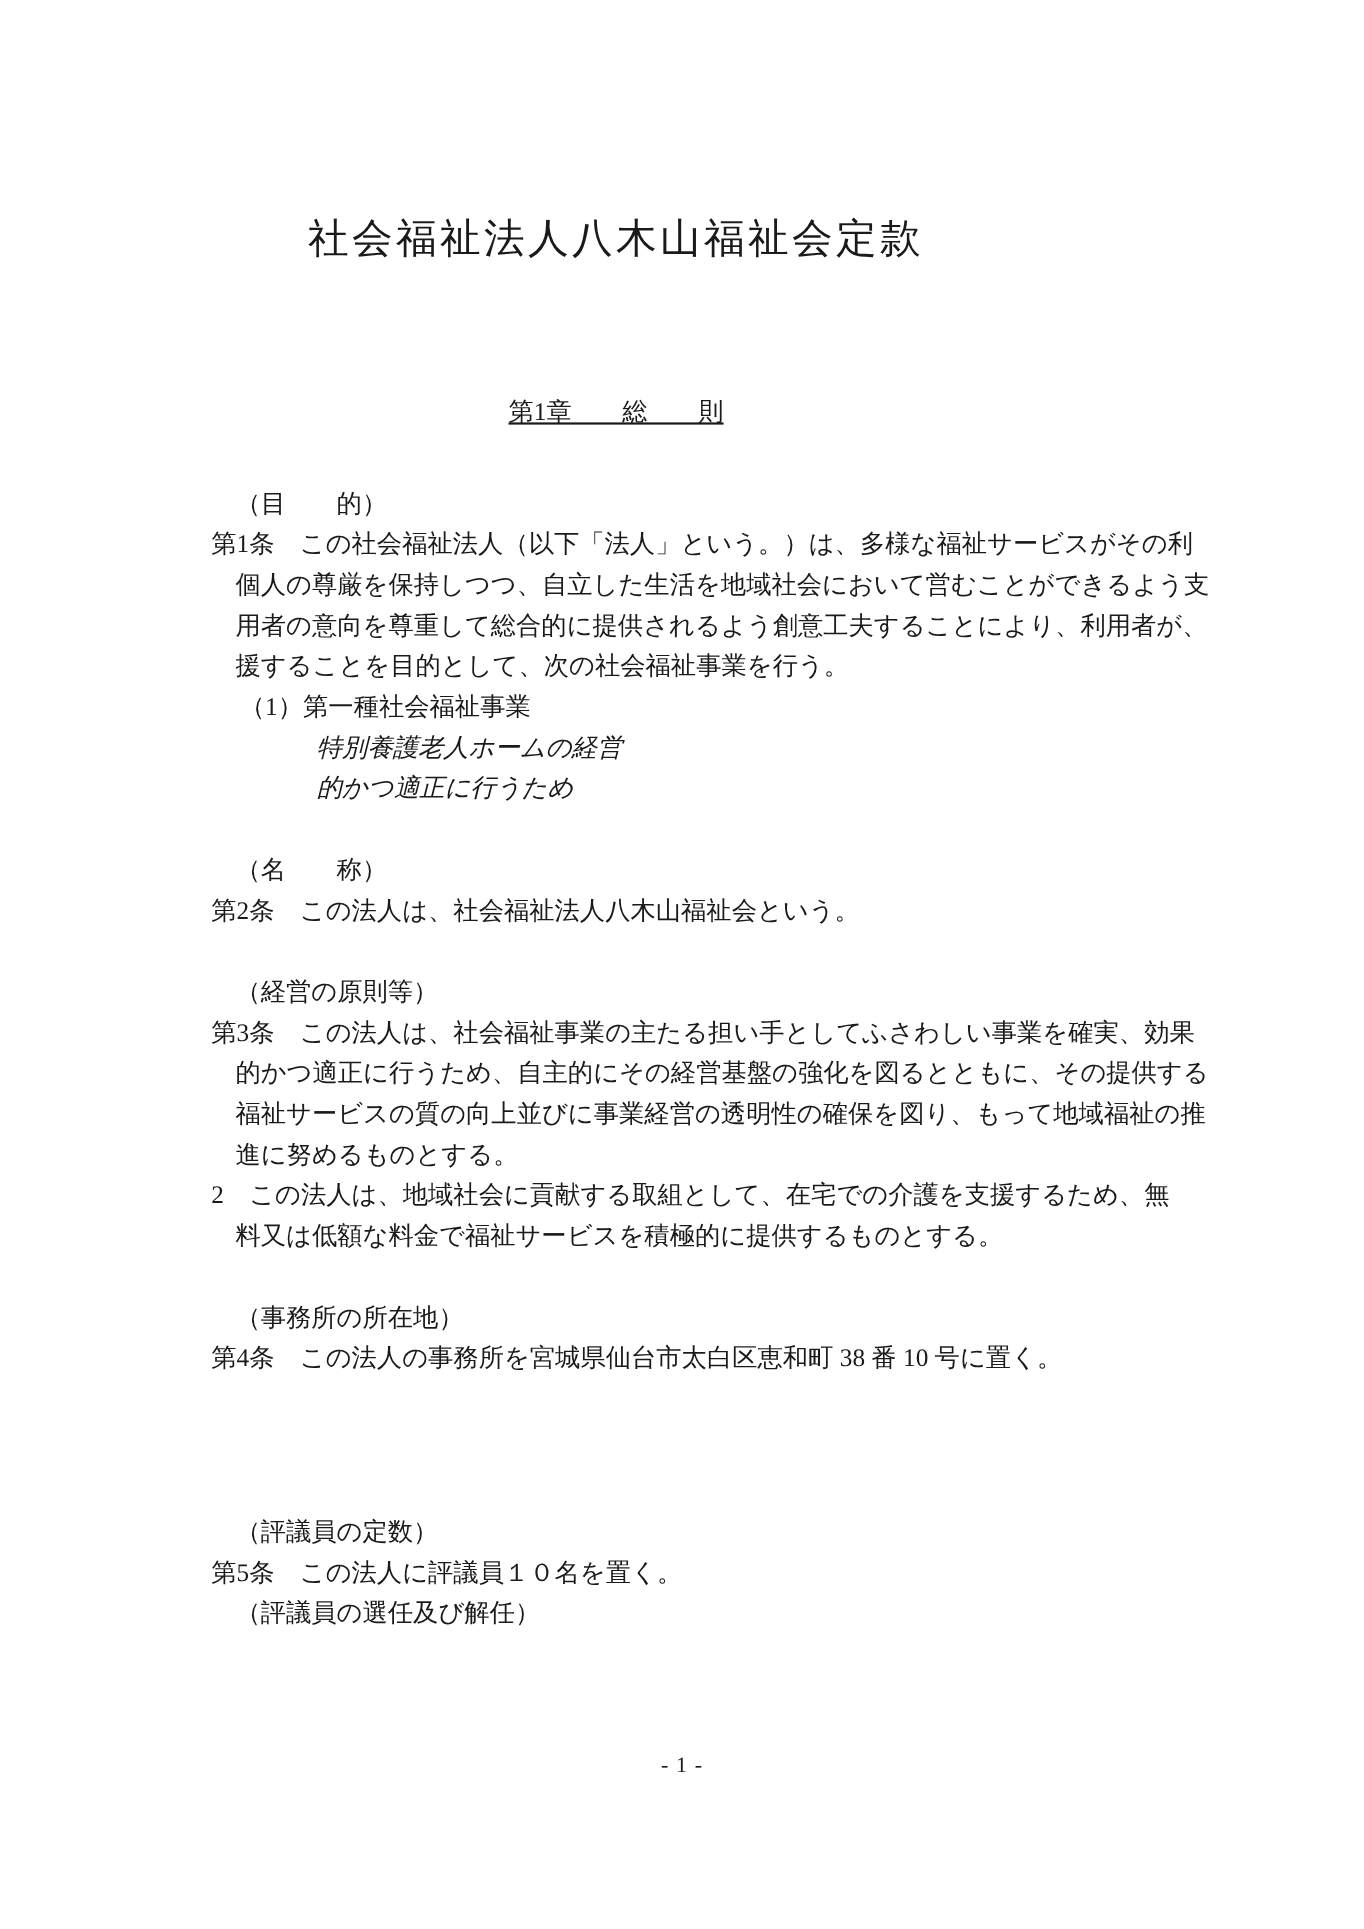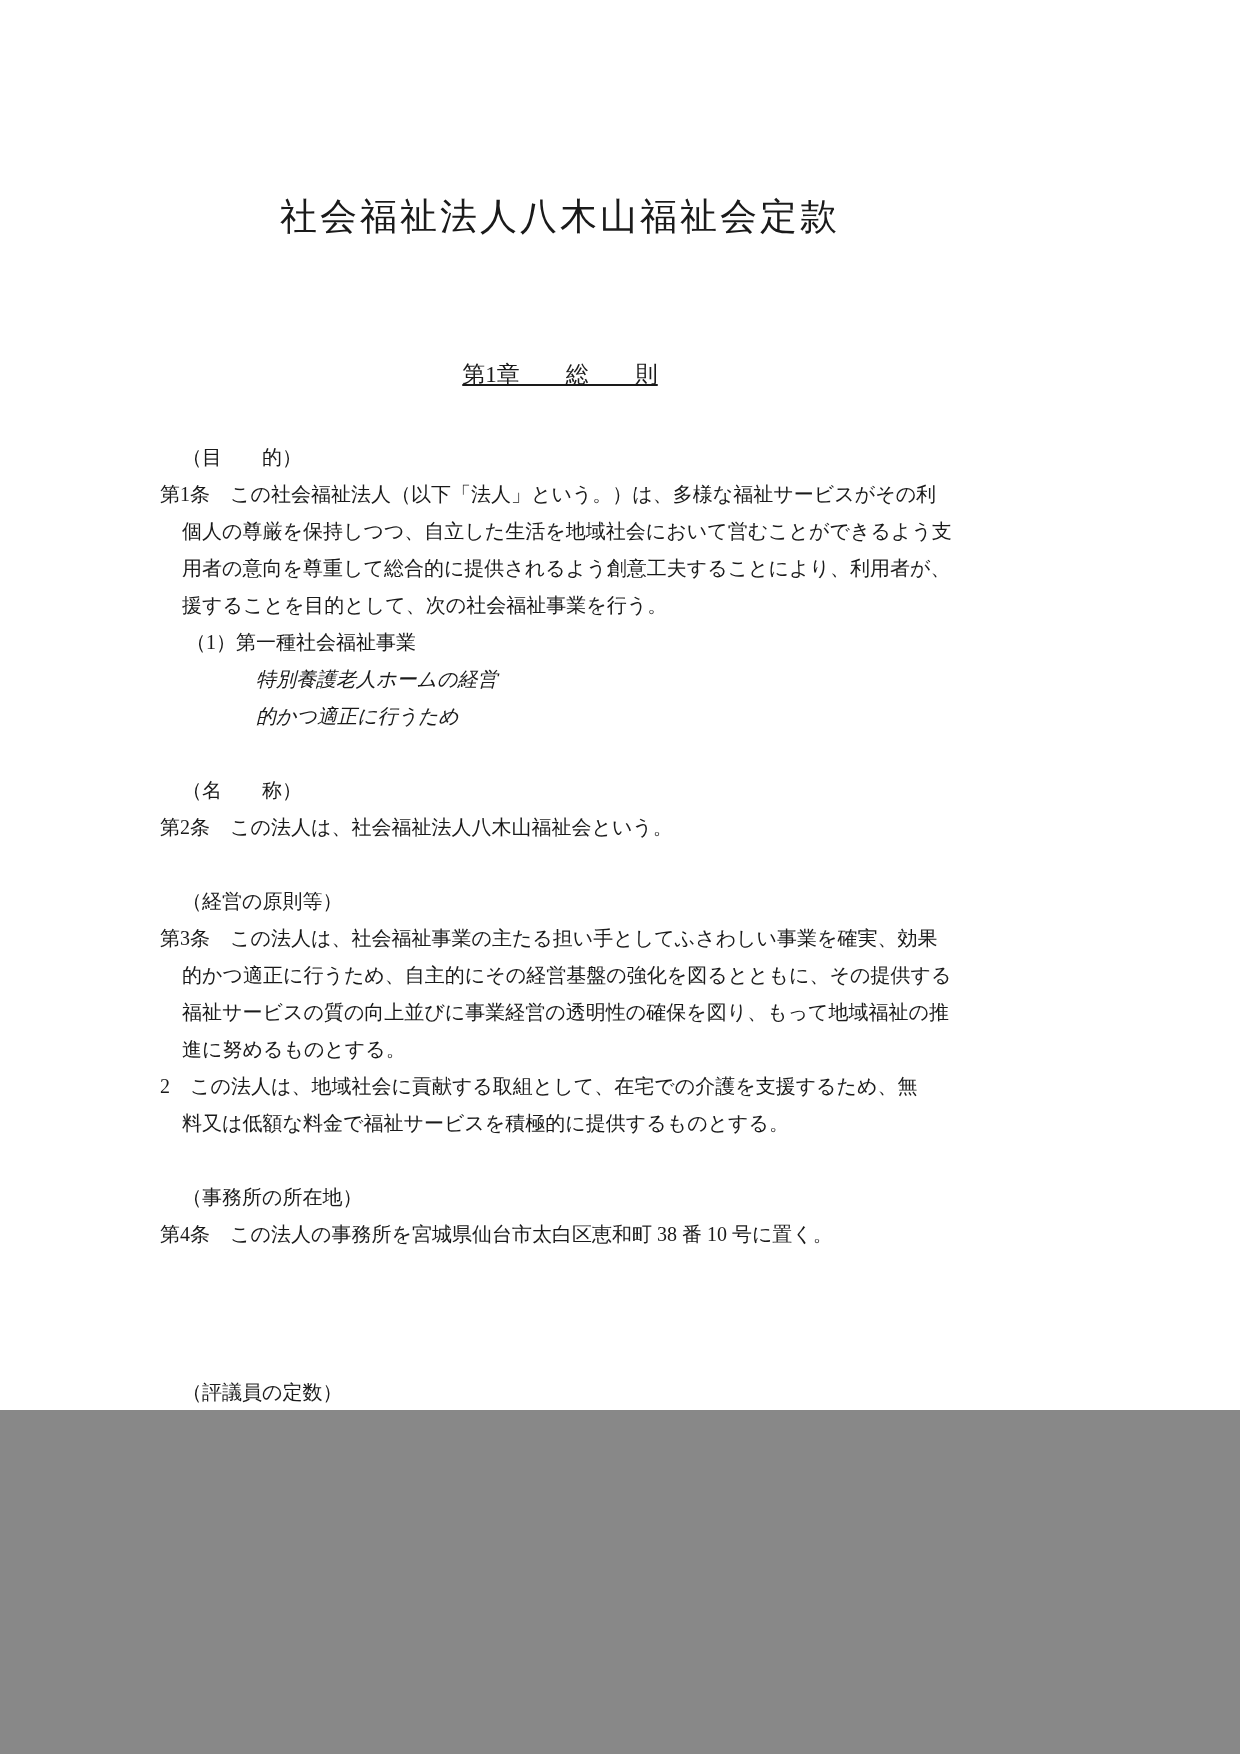--- a/index.html
+++ b/index.html
@@ -1,33 +1,33 @@
 <!DOCTYPE html>
 <html><head>
 <meta charset="utf-8">
 <style>
   html,body{margin:0;padding:0;background:#888;}
   .page{
-    width:1240px;height:1410px;background:#ffffff;position:relative;
+    width:1240px;height:1754px;background:#ffffff;position:relative;
     font-family:"Liberation Serif","DejaVu Serif",serif;color:#1a1a1a;
     overflow:hidden;margin:0 auto;
   }
   .content{position:absolute;left:160px;top:0;width:800px;}
   .doc-title{
     margin:0;padding-top:192px;height:52px;text-align:center;
     font-size:37px;font-weight:400;letter-spacing:3px;white-space:nowrap;
   }
   .gap-title{height:112px;}
   .ch-heading{
     height:37px;line-height:37px;text-align:center;font-size:23px;
     white-space:nowrap;font-weight:400;text-decoration:underline;
   }
   .gap-after-ch{height:46px;}
   .gap-small{height:10px;}
-  .line{height:37px;line-height:37px;font-size:20px;white-space:nowrap;}
+  .line{height:37px;line-height:37px;font-size:23px;white-space:nowrap;margin-left:32px;}
   .blank{height:37px;}
   .indent1{padding-left:22px;}
   .item{padding-left:26px;}
   .sub{padding-left:96px;font-style:italic;}
   .footer{
     position:absolute;left:0;top:1594px;width:100%;text-align:center;
     font-size:20px;letter-spacing:1px;
   }
 </style>
 </head>
@@ -75,17 +75,18 @@
 
     <div class="blank"></div>
     <div class="blank"></div>
 
 
     <div class="blank"></div>
     <div class="gap-small"></div>
 
     <div class="line indent1">（評議員の定数）</div>
     <div class="line">第5条　この法人に評議員１０名を置く。</div>
+    <div class="line indent1">（評議員の選任及び解任）</div>
 
   </div>
 
   <div class="footer">- 1 -</div>
 </div>
 
 </body></html>

